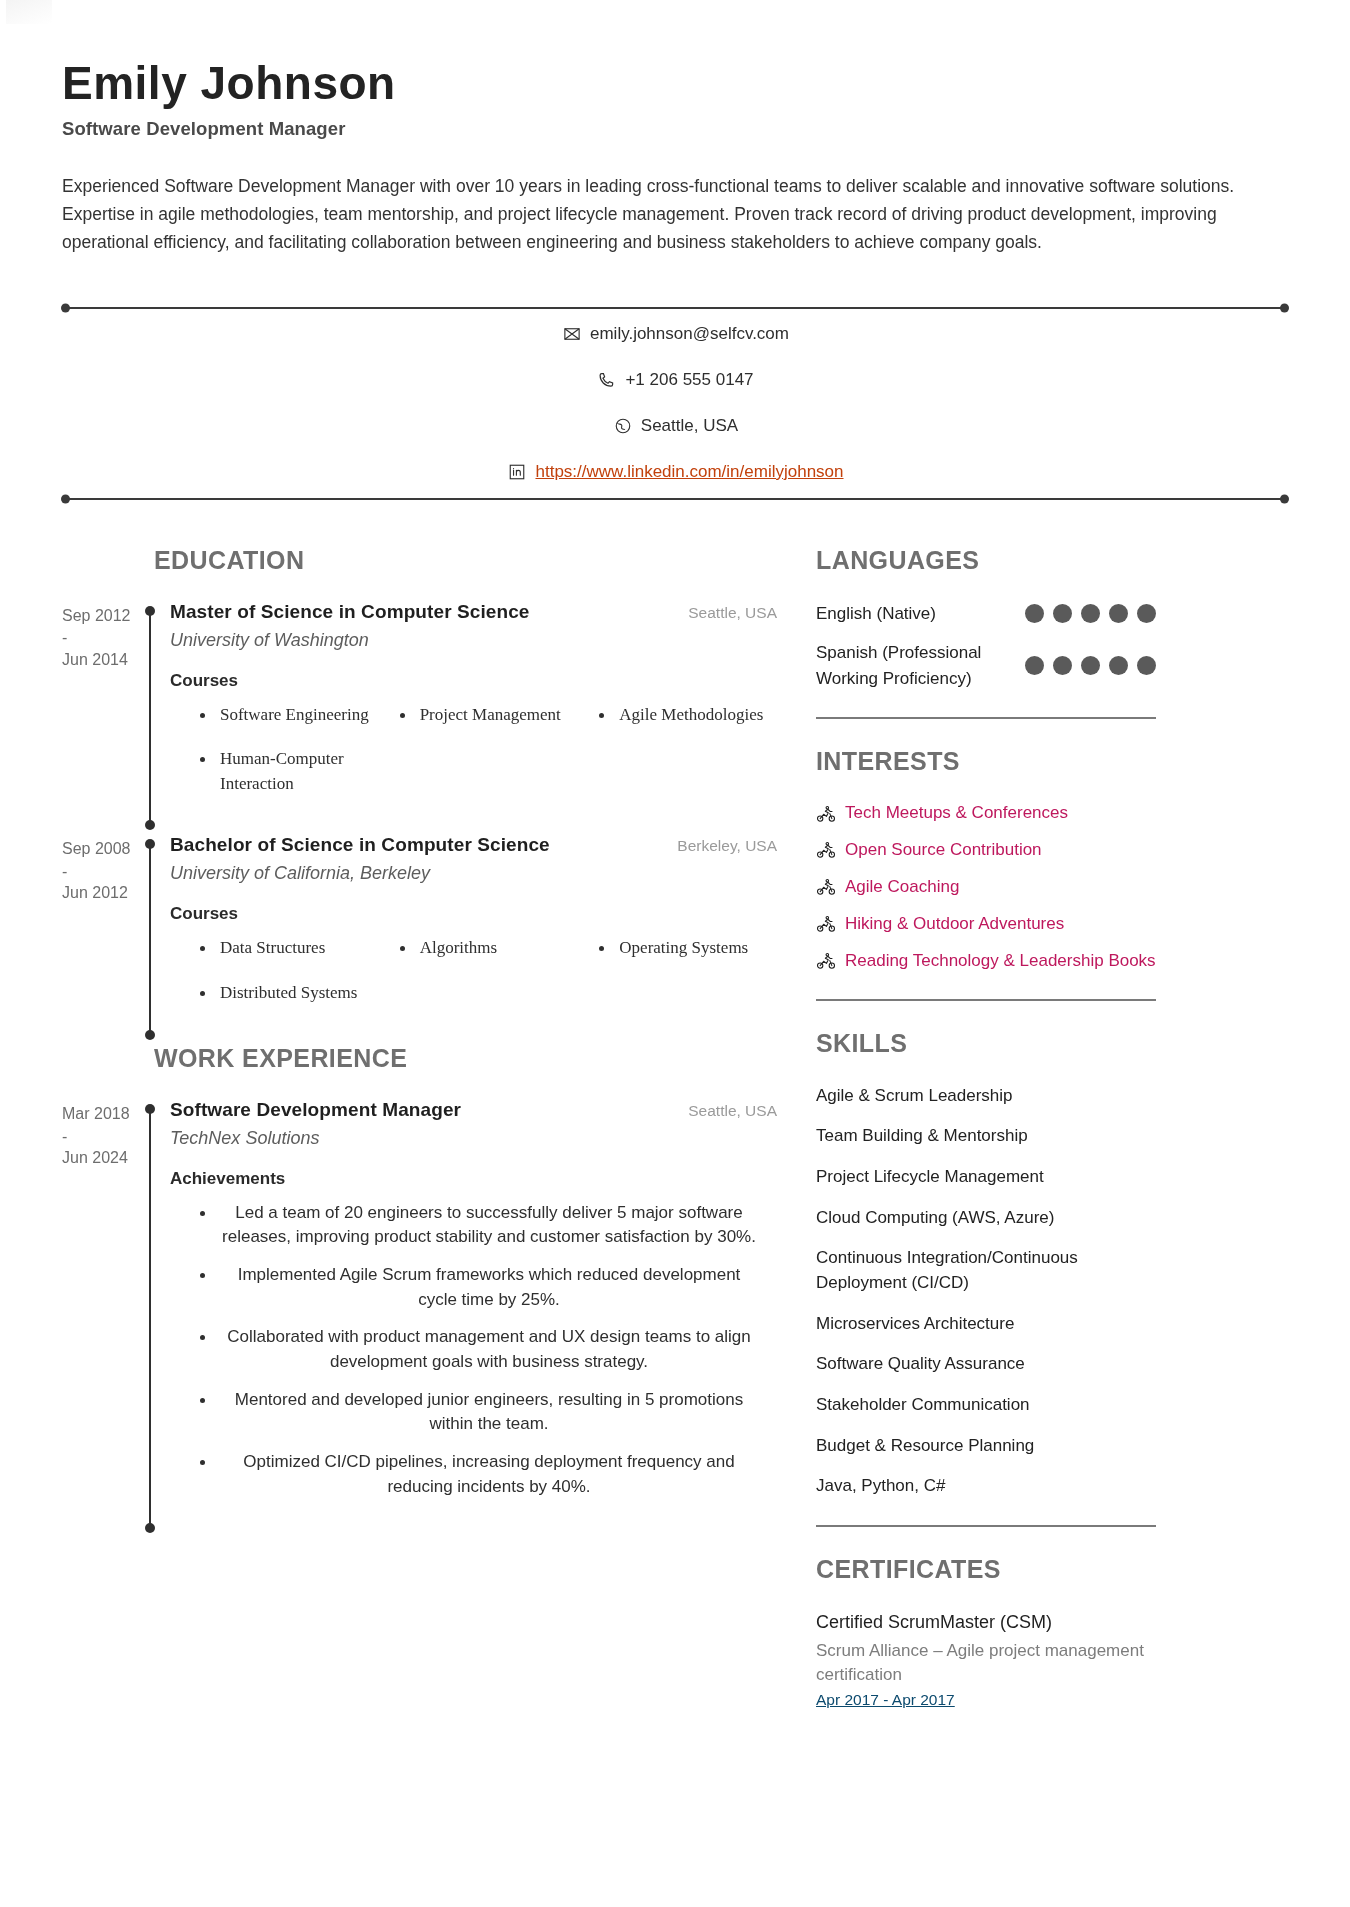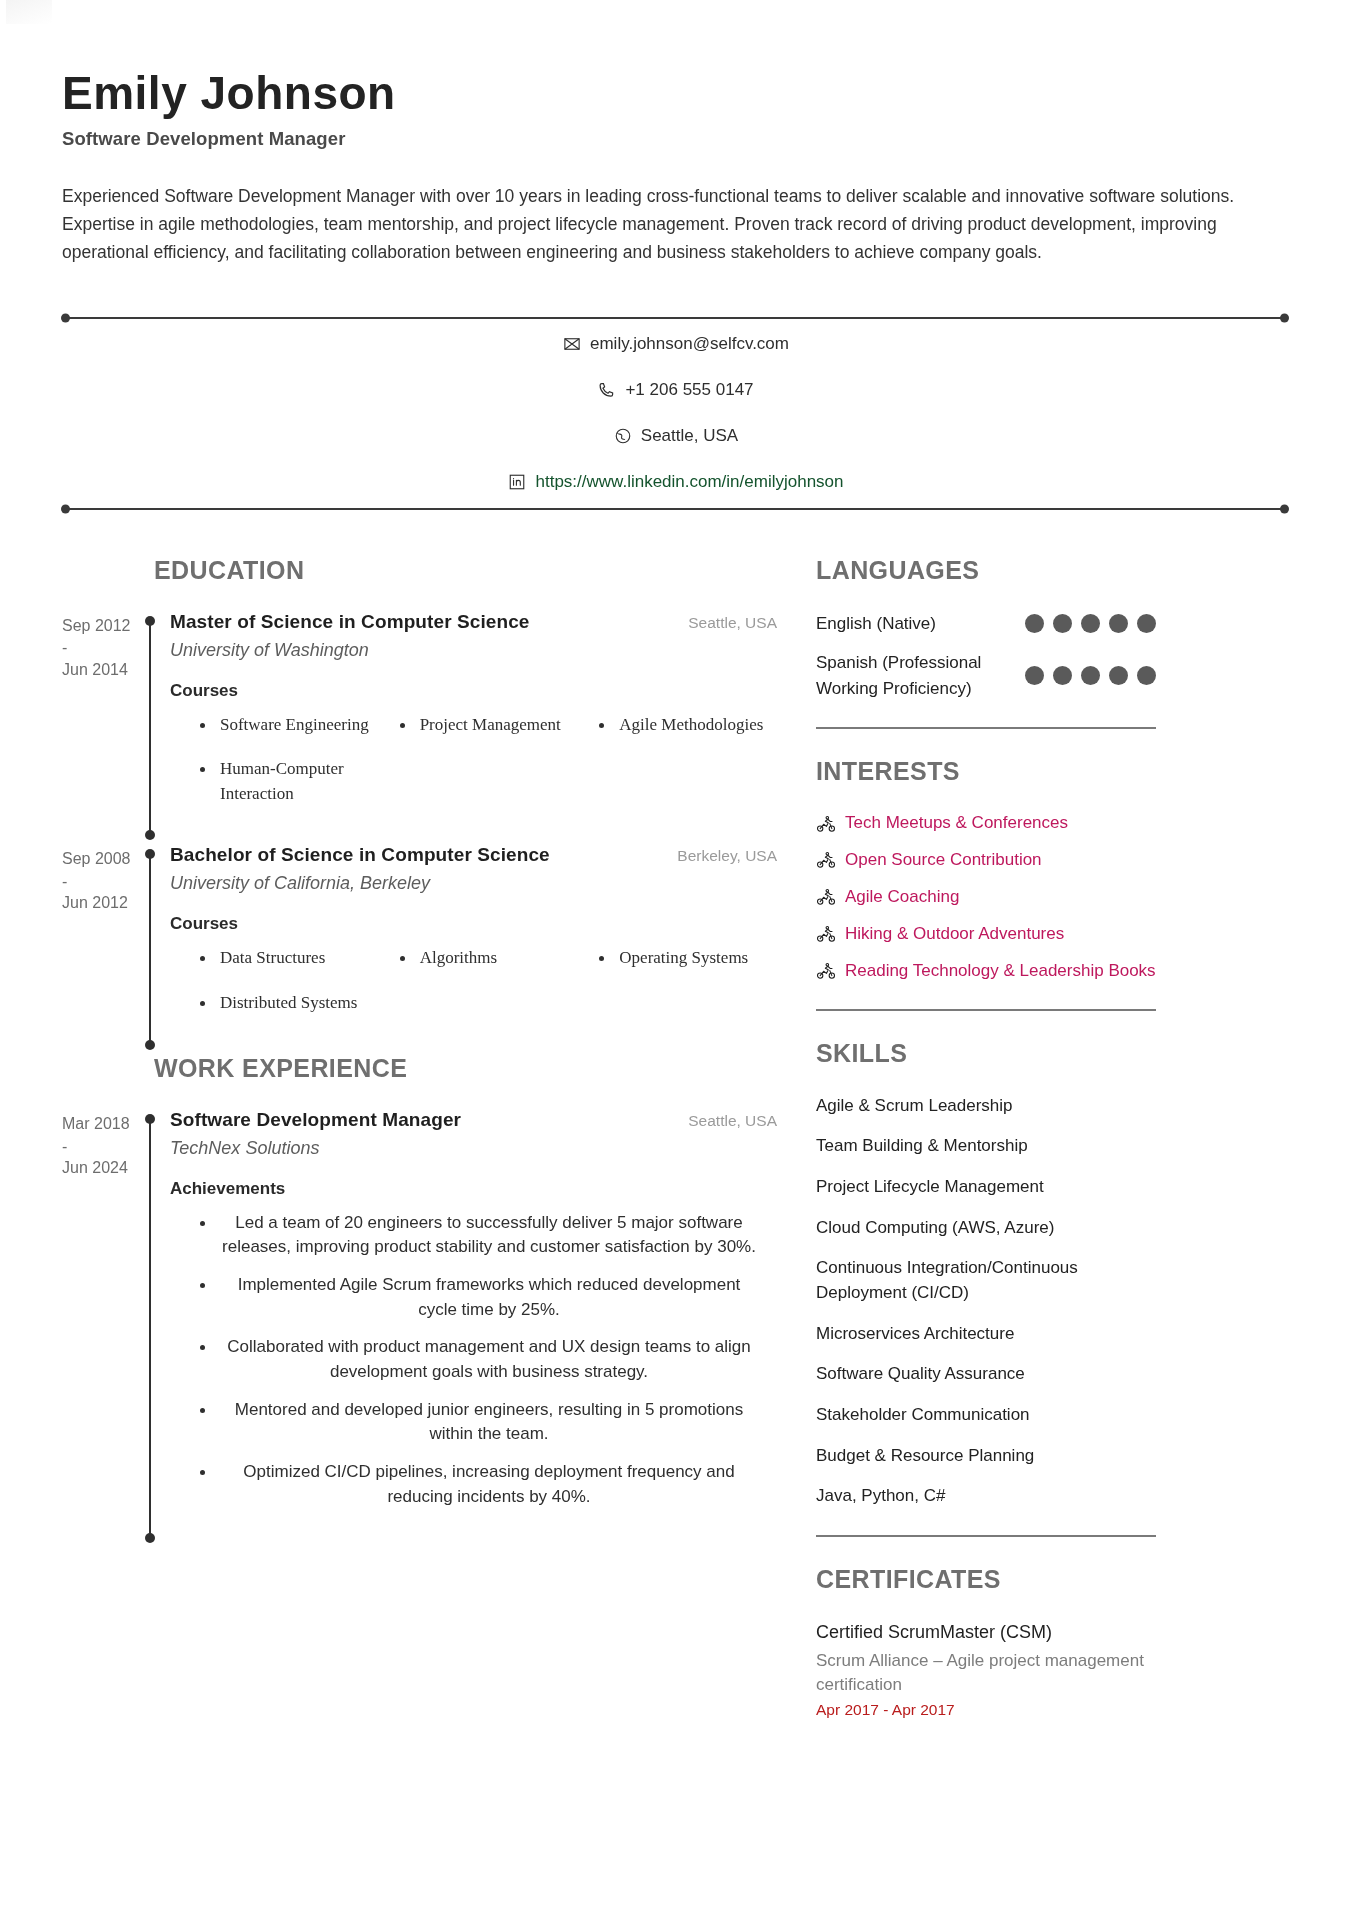--- a/index.html
+++ b/index.html
@@ -13,21 +13,21 @@
     font-family: "Liberation Sans", sans-serif;
     color: #2b2b2b;
     -webkit-font-smoothing: antialiased;
   }
 
   .page {
     position: relative;
     width: 1350px;
     min-height: 1907px;
     background: #ffffff;
-    padding: 12px 62px 40px 62px;
+    padding: 2px 62px 40px 62px;
   }
 
   .corner-artifact {
     position: absolute;
     top: 0; left: 6px;
     width: 46px; height: 24px;
     background: linear-gradient(160deg, #f2f2f2 0%, #fafafa 60%, #ffffff 100%);
     opacity: .85;
     pointer-events: none;
   }
@@ -93,21 +93,21 @@
   .contact-item {
     display: flex;
     align-items: center;
     gap: 9px;
     font-size: 17px;
     color: #2e2e2e;
     white-space: nowrap;
   }
   .contact-item .ic { display: inline-flex; width: 18px; height: 18px; flex: 0 0 18px; }
   .contact-item .ic svg { width: 18px; height: 18px; display: block; }
-  .contact-link { color: #14532d; }
+  .contact-link { text-decoration: underline; color: #c2410c; }
 
   
   .body-grid {
     display: flex;
     gap: 4px;
     margin-top: 30px;
     align-items: flex-start;
   }
   .col-main { width: 715px; flex: 0 0 715px; }
   .col-side { width: 340px; flex: 0 0 340px; margin-left: 35px; padding-left: 0; }
@@ -283,21 +283,22 @@
   }
   .cert-desc {
     margin-top: 4px;
     font-size: 17px;
     color: #7d7d7d;
     line-height: 1.42;
   }
   .cert-date {
     margin-top: 4px;
     font-size: 15.5px;
-    color: #b91c1c;
+    color: #0c4a6e;
+    text-decoration: underline;
   }
 </style>
 </head>
 <body>
 
 <div class="page">
   <div class="corner-artifact"></div>
 
   <div class="header">
     <h1 class="name">Emily Johnson</h1>

